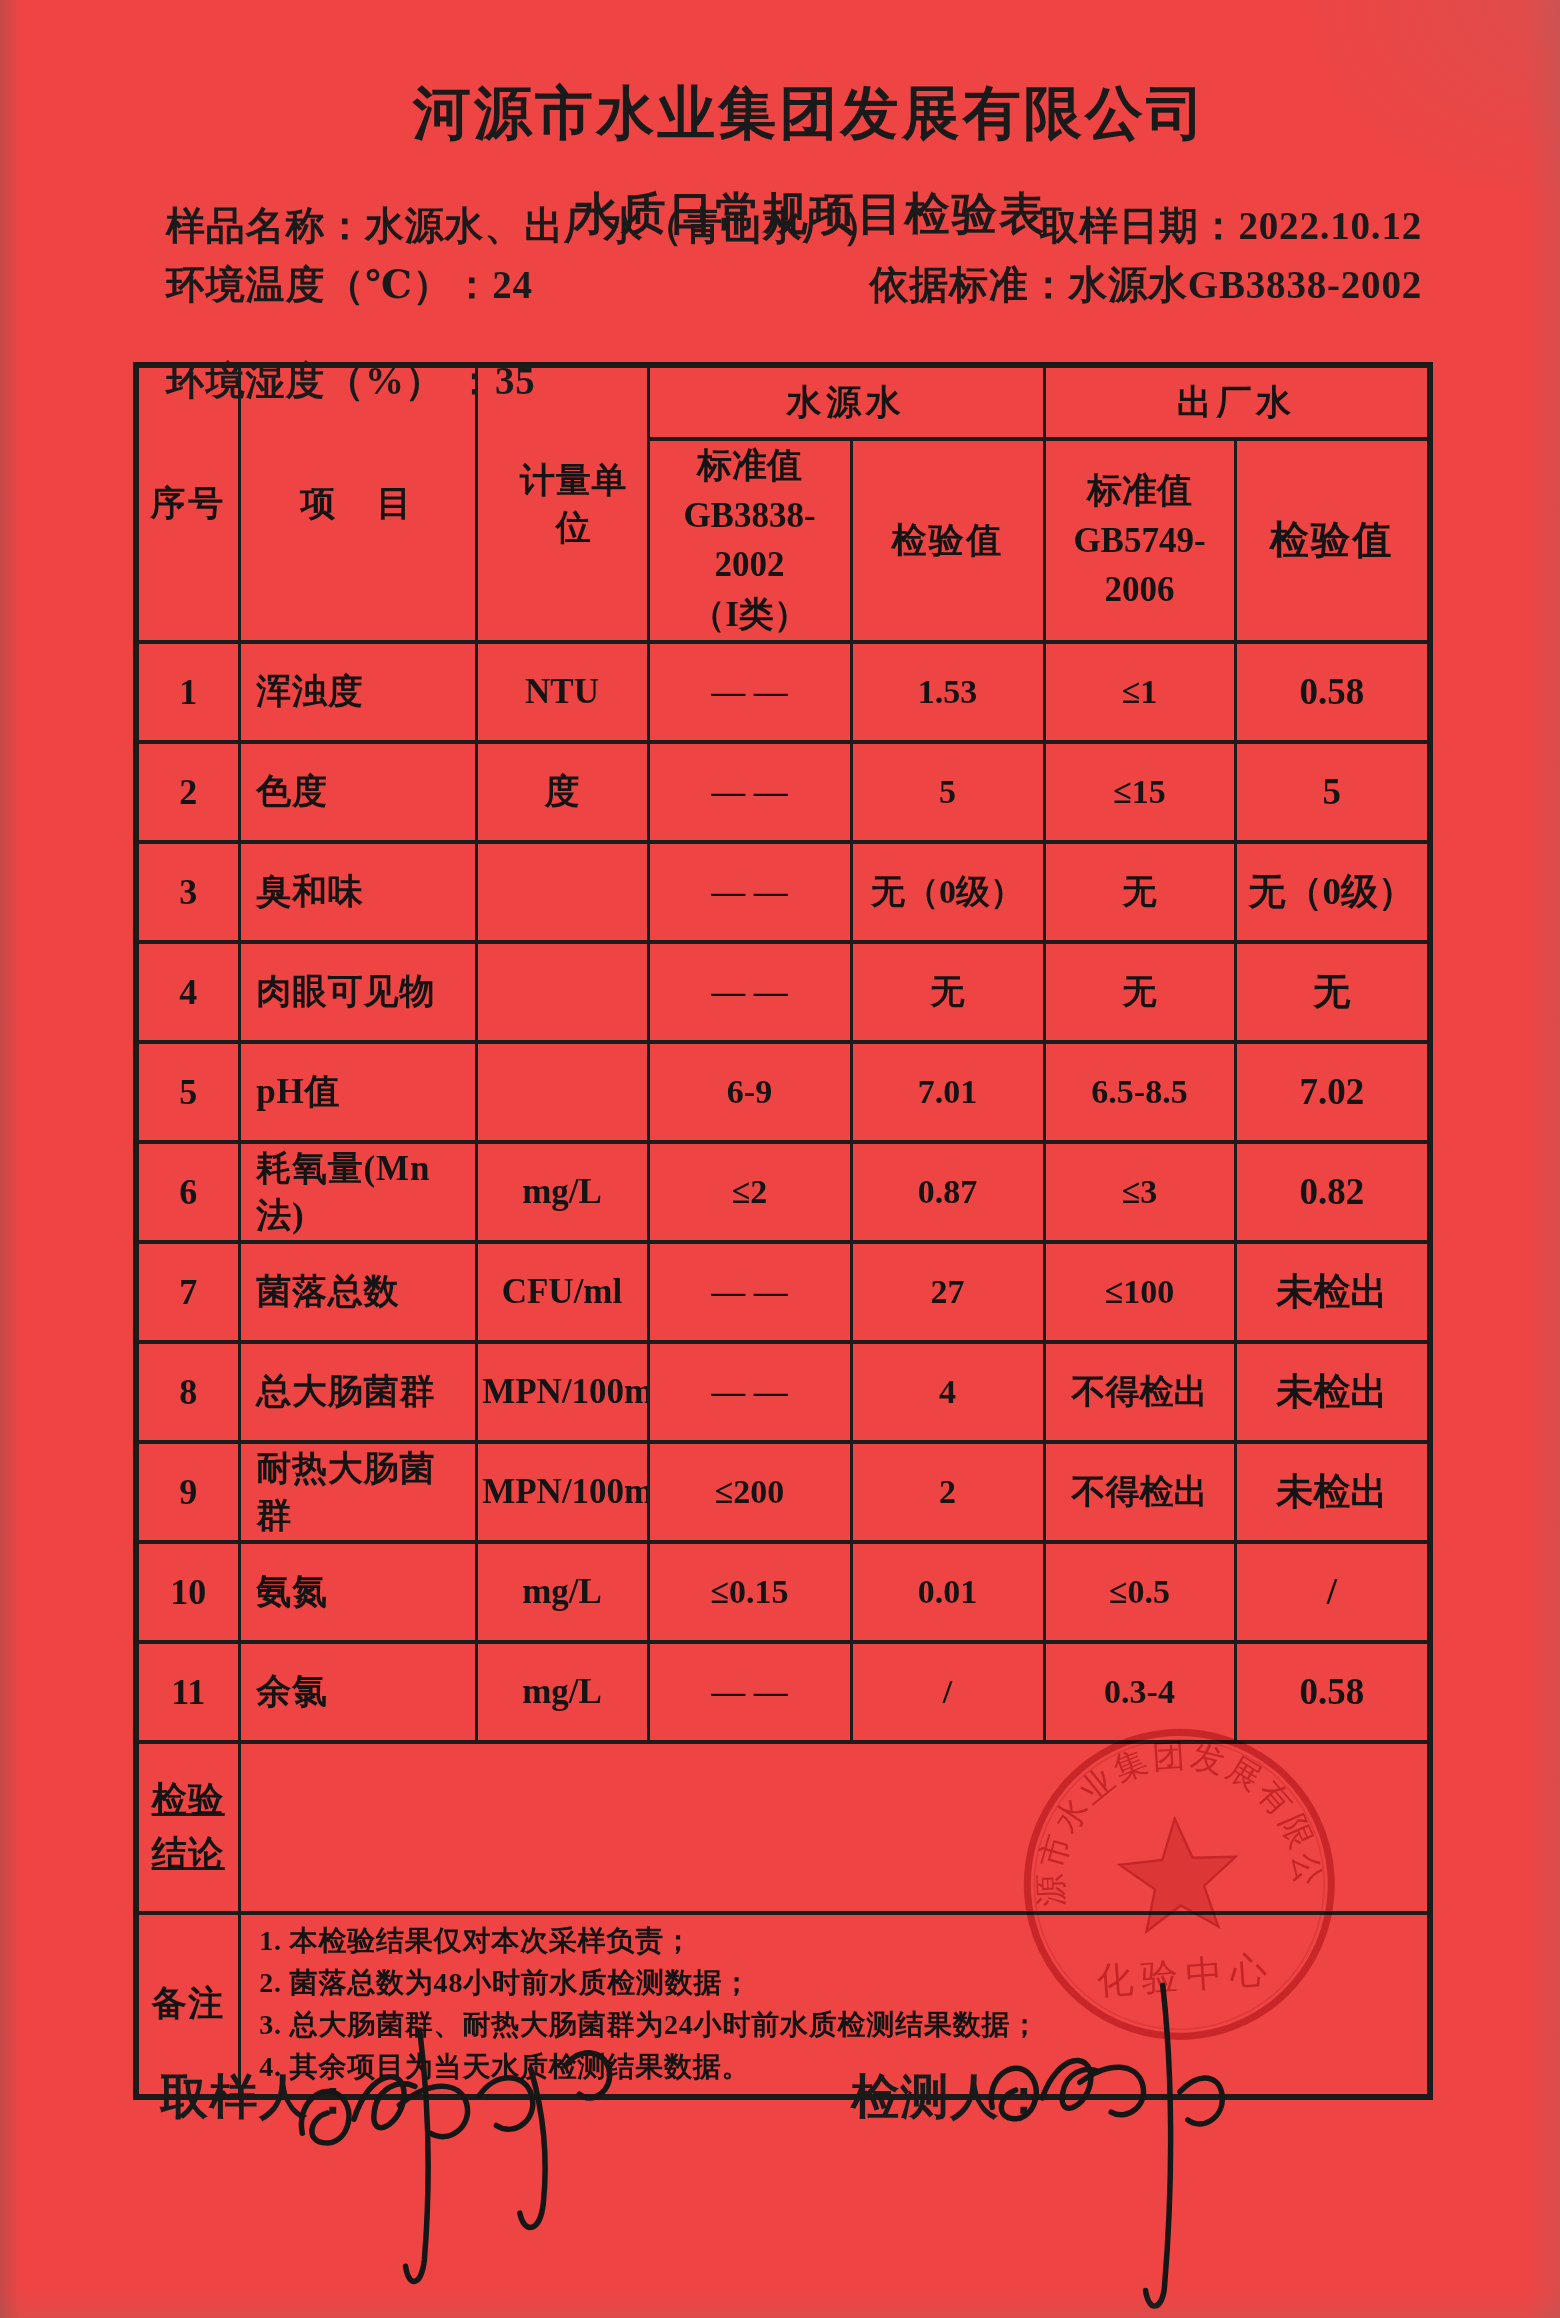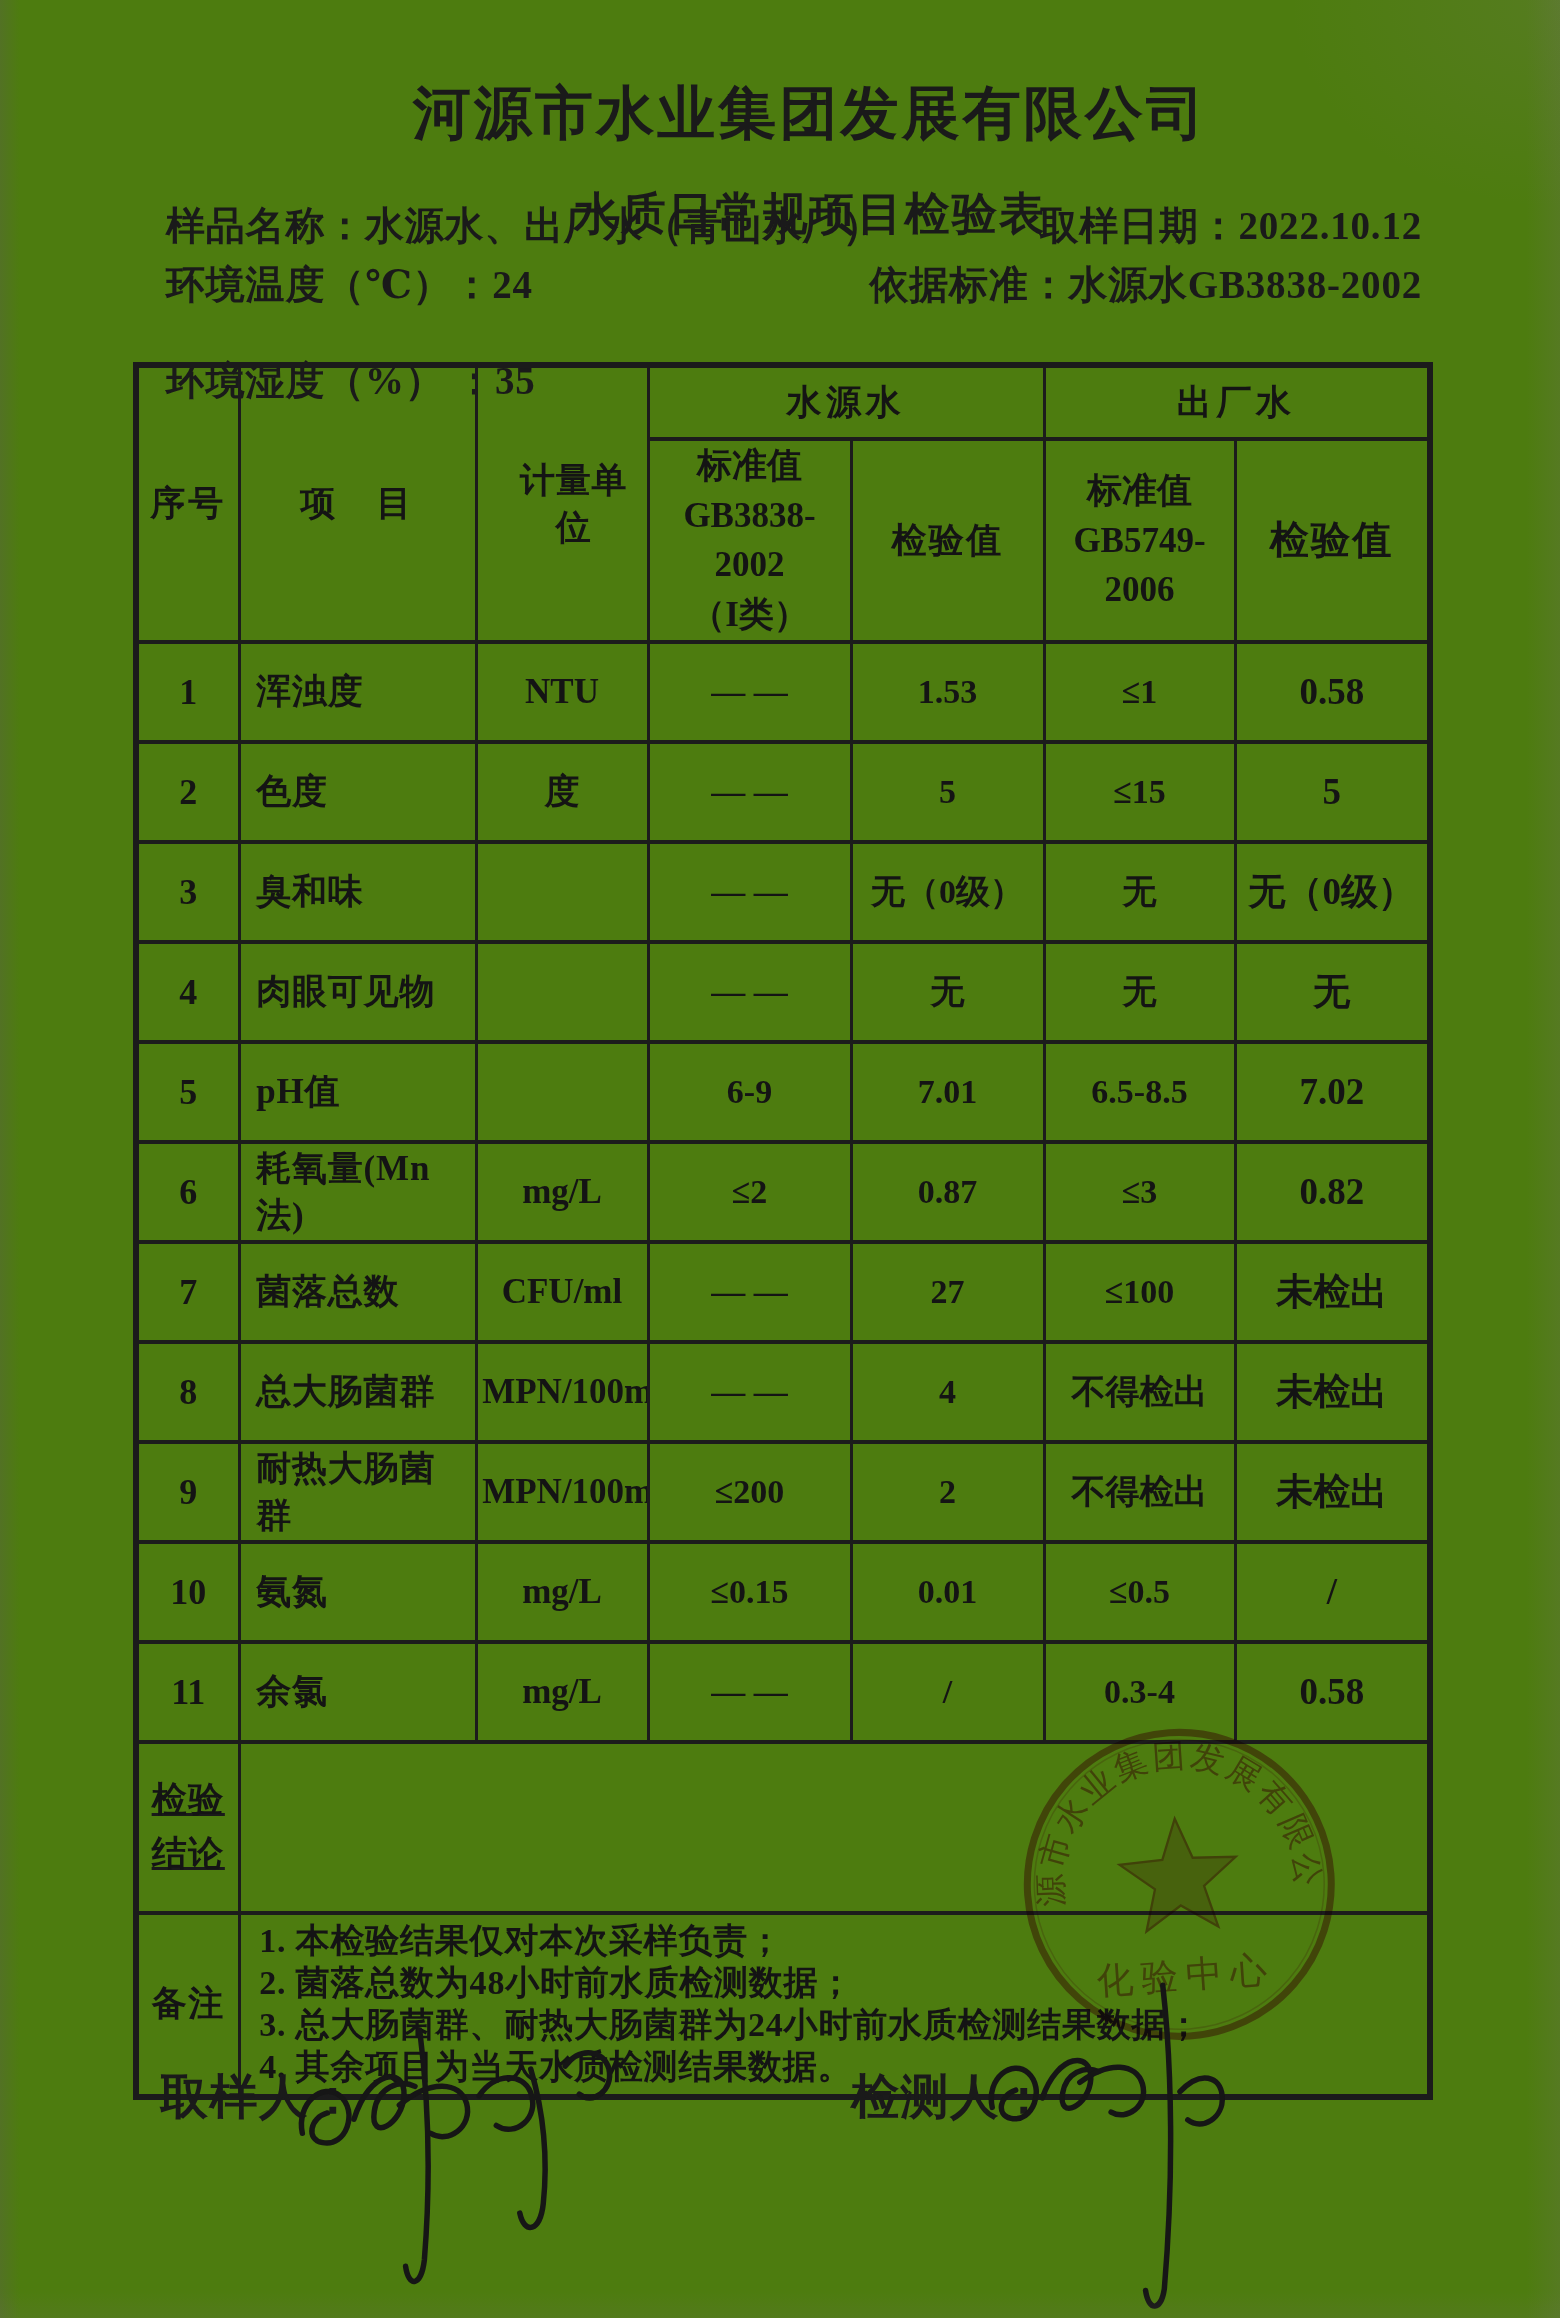--- a/index.html
+++ b/index.html
@@ -1,20 +1,20 @@
 <!DOCTYPE html>
 <html style="font-size:12.5px"><head>
 <meta charset="utf-8">
 <style>
   * { margin:0; padding:0; box-sizing:border-box; }
   html,body { background:#e9e7e3; }
   body { width:1560px; height:2319px; position:relative;
          font-family:"Liberation Serif","DejaVu Serif",serif; color:#1a1a1a; }
 
-  .page { position:absolute; inset:0; background:#4d7c0f; overflow:hidden; }
+  .page { position:absolute; inset:0; background:#ef4444; overflow:hidden; }
 
   
   .shade { position:absolute; pointer-events:none; }
   .shade-left  { left:0; top:0; bottom:0; width:20.4px;
     background:linear-gradient(to right, rgba(95,90,85,.30), rgba(95,90,85,0)); }
   .shade-right { right:0; top:0; bottom:0; width:34px;
     background:linear-gradient(to left, rgba(120,114,108,.20), rgba(120,114,108,0)); }
   .shade-tr { right:0; top:0; width:266px; height:204px;
     background:radial-gradient(ellipse at top right, rgba(130,124,118,.16), rgba(130,124,118,0) 72%); }
   .shade-bottom { left:0; right:0; bottom:0; height:27px;
@@ -53,21 +53,21 @@
   td.c-val2 { font-weight:800; font-size:37px; }
   td.c-std, td.c-val1, td.c-std2 { font-size:34px; }
   td.c-no { font-size:36px; }
 
   tr.concl-row { height:171px;text-decoration:underline; }
   tr.notes-row { height:184px; }
   .row-label { font-size:38px; font-weight:800; white-space:pre-line;
     line-height:1.55; letter-spacing:1.6px; }
   td.free-cell { text-align:left; vertical-align:middle; }
   .notes-list { padding:4.7px 7.8px 4.7px 14px; }
-  .note-line { font-size:34px; font-weight:700; line-height:42px;
+  .note-line { font-size:28px; font-weight:700; line-height:42px;
     text-align:left; letter-spacing:0.8px; white-space:nowrap; }
 
   .sig-label { position:absolute; font-size:48px; font-weight:700;
     letter-spacing:1.6px; }
   .sig-label.sampler { left:160px; top:2065px; }
   .sig-label.tester  { left:851px; top:2065px; }
   .sig-svg { position:absolute; pointer-events:none; }
   .sig-svg path { fill:none; stroke:#161616; stroke-width:7;
     stroke-linecap:round; stroke-linejoin:round; }
 

